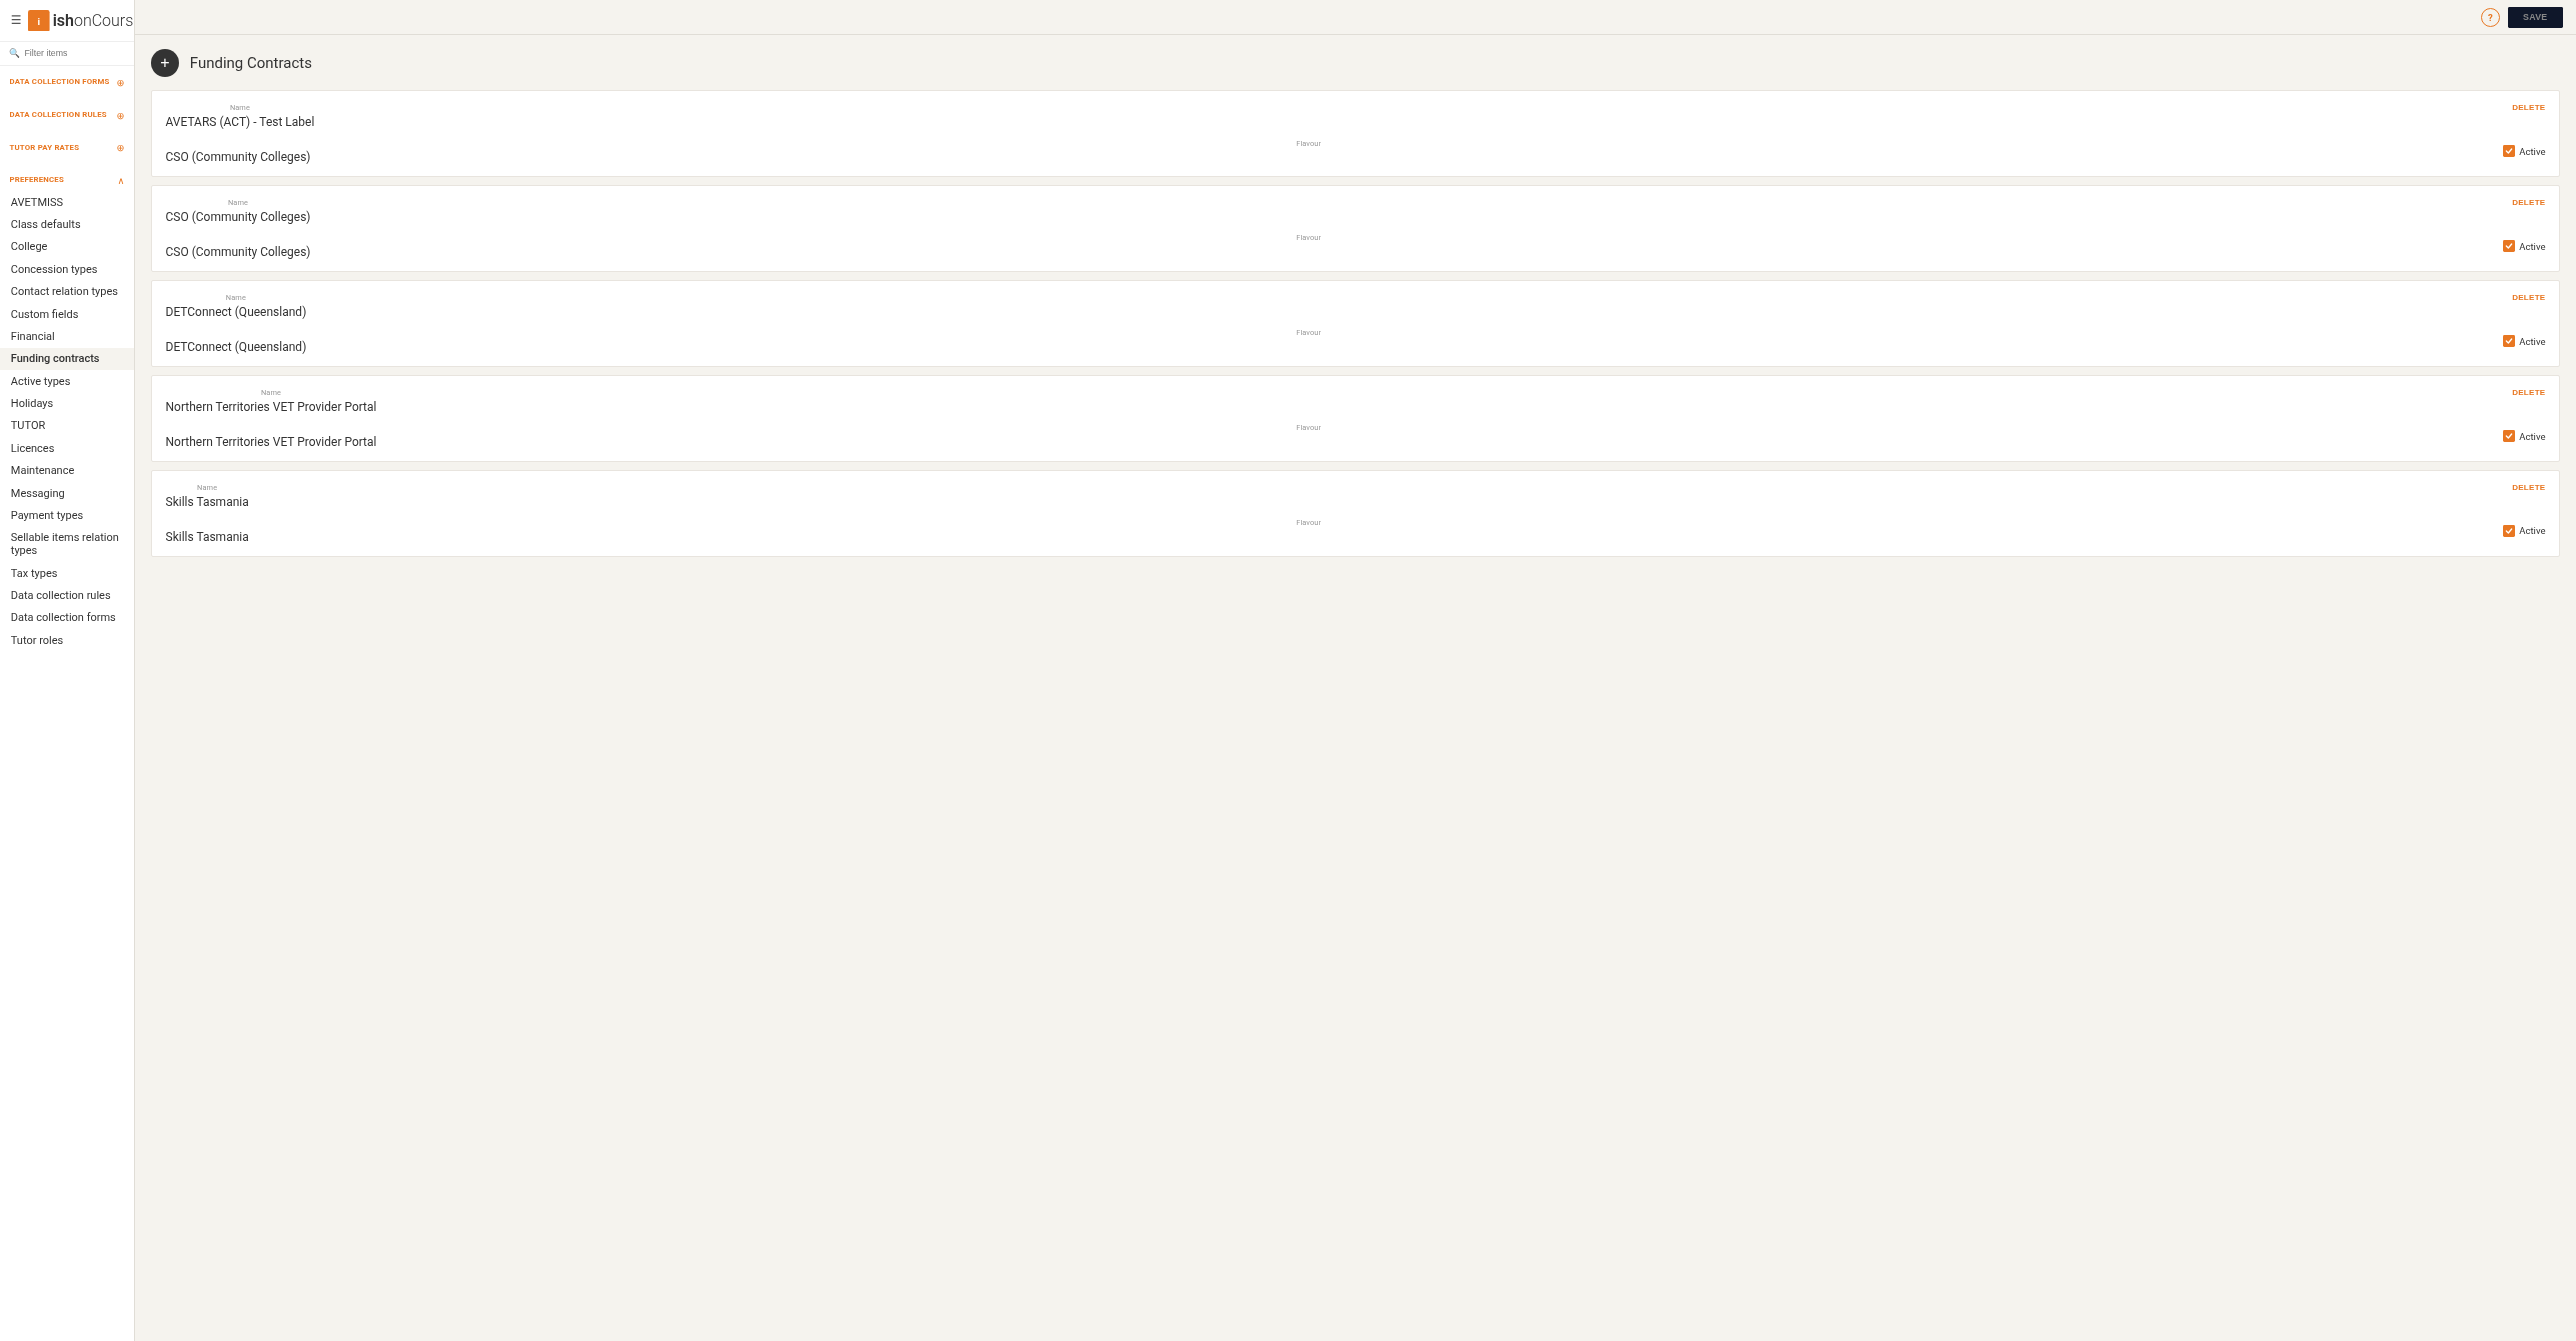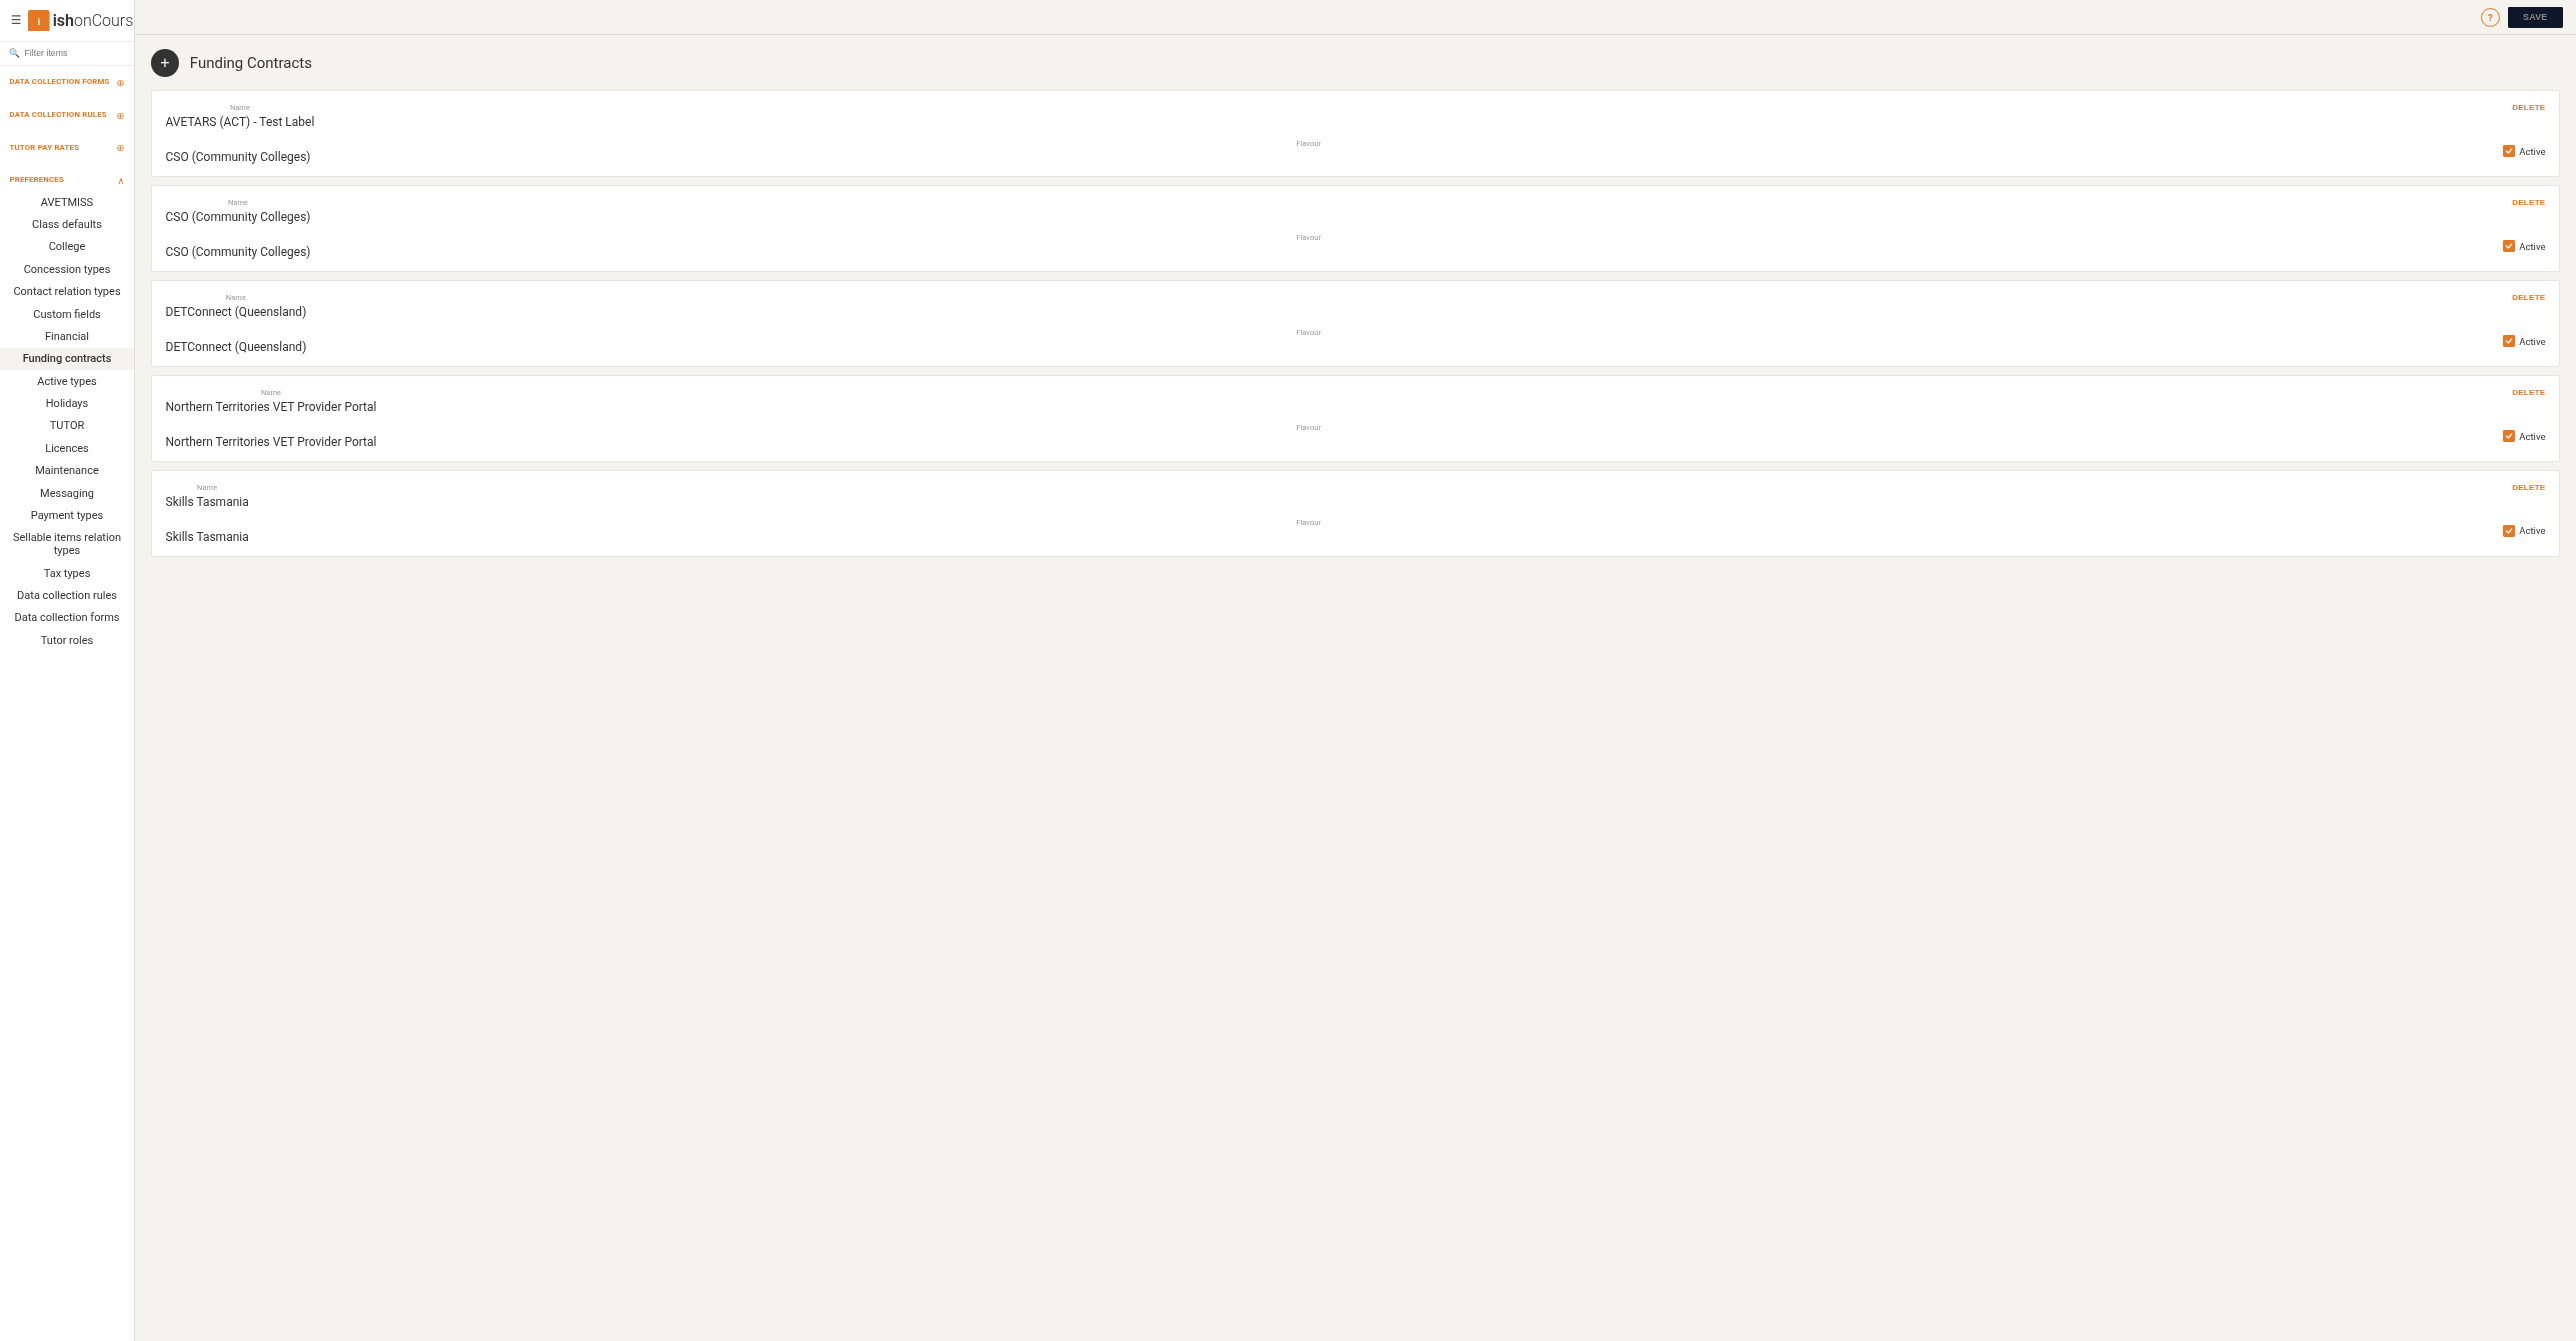--- a/index.html
+++ b/index.html
@@ -68,21 +68,20 @@
       border: none;
       outline: none;
       font-size: 8.8px;
       color: #999;
       background: transparent;
       width: 100%;
     }
 
     .nav-section {
       padding: 5.4px 0;
-      text-align: center;
     }
 
     .nav-section-header {
       display: flex;
       align-items: center;
       justify-content: space-between;
       padding: 5.4px 9.5px;
       cursor: pointer;
     }
 

